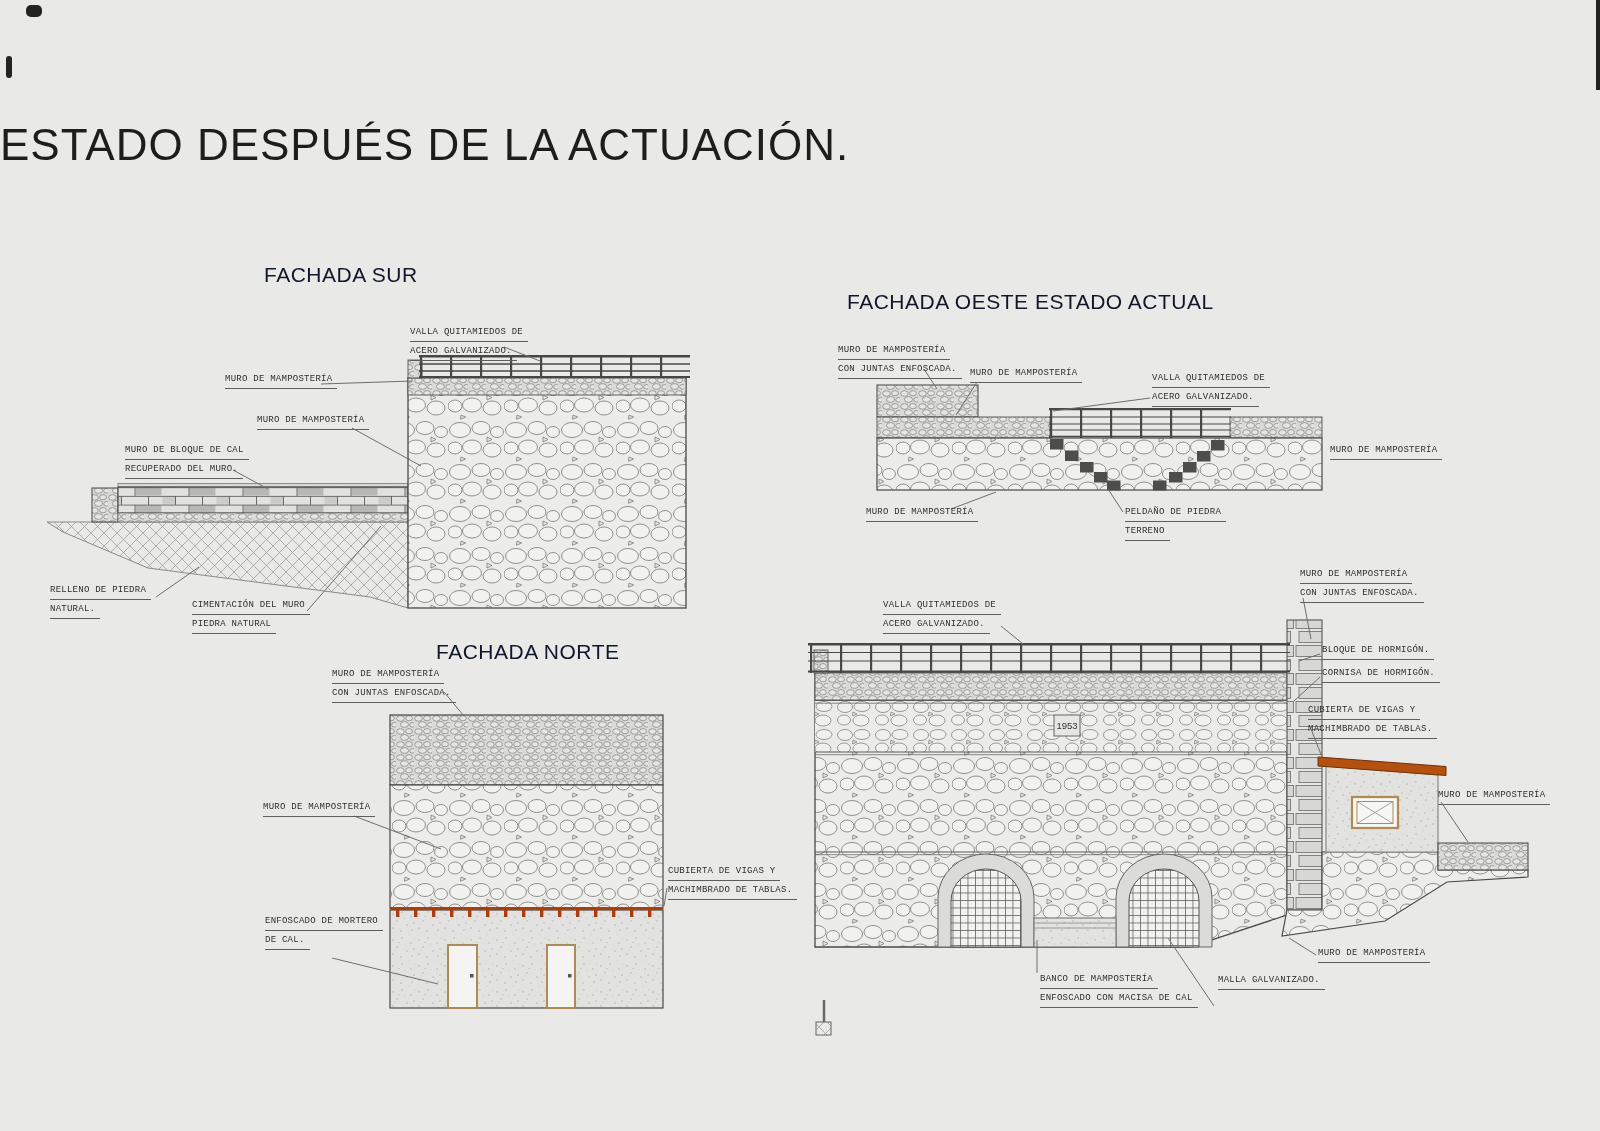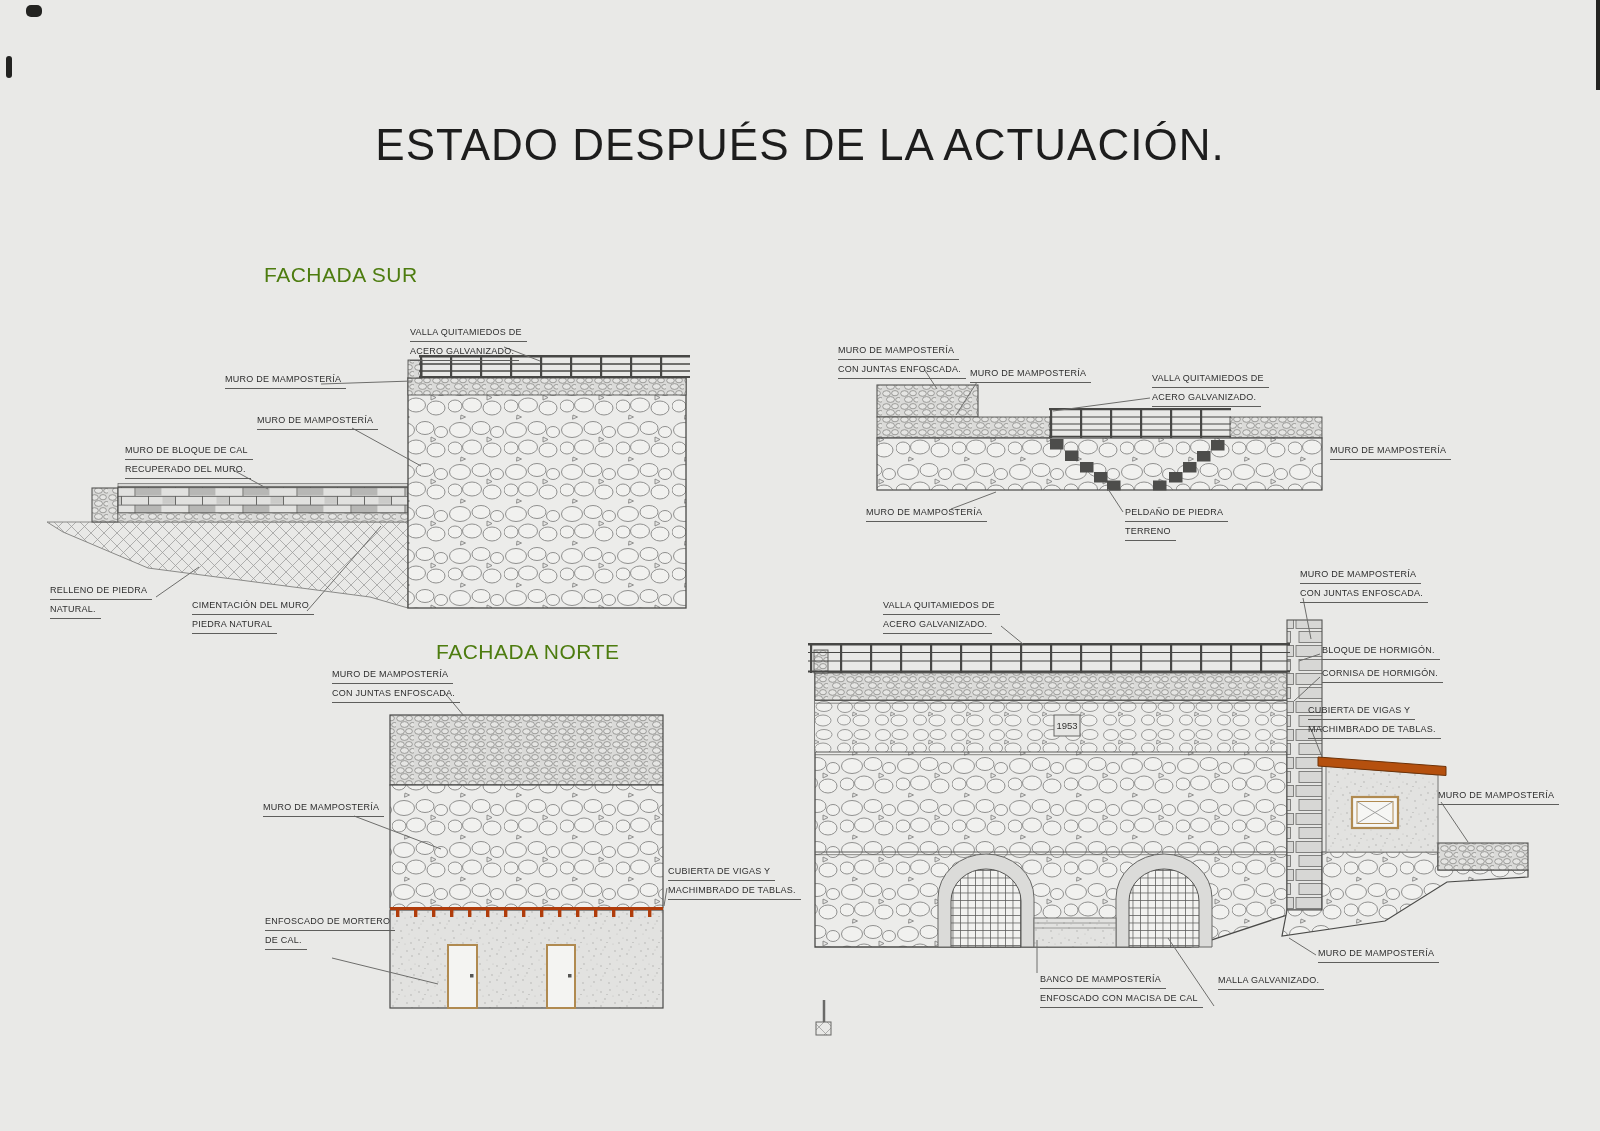--- a/index.html
+++ b/index.html
@@ -1,23 +1,23 @@
 <!DOCTYPE html>
 <html><head>
 <meta charset="utf-8">
 <style>
   html,body{margin:0;padding:0;background:#cfcfcd;}
   .sheet{position:relative;width:1600px;height:1131px;background:#e9e9e7;overflow:hidden;
          font-family:"Liberation Sans",sans-serif;}
   svg.drawing{position:absolute;left:0;top:0;}
-  .main-title{position:absolute;left:0;right:0;top:120px;text-align:center;font-size:44px;
+  .main-title{position:absolute;left:0;right:0;top:120px;text-align:left;font-size:44px;
               color:#1d1d1d;letter-spacing:1px;white-space:nowrap;}
-  .sec-title{position:absolute;font-size:21px;color:#4d7c0f;letter-spacing:0.5px;white-space:nowrap;}
+  .sec-title{position:absolute;font-size:21px;color:#0f172a;letter-spacing:0.5px;white-space:nowrap;}
   .lbl{position:absolute;font-size:9px;line-height:15px;color:#2e2e2e;letter-spacing:0.25px;white-space:nowrap;}
-  .lbl span{display:block;width:max-content;border-bottom:1px solid #5e5e5c;padding:0 5px 1px 0;margin-bottom:2px;}
+  .lbl span{display:block;width:max-content;border-bottom:1px solid #5e5e5c;padding:0 5px 1px 0;margin-bottom:2px;font-family:Liberation Mono, monospace;}
   .artifact{position:absolute;background:#232321;}
 </style>
 </head>
 <body>
 
 <div class="sheet">
 
 <svg class="drawing" width="1600" height="1131" viewBox="0 0 1600 1131">
   <defs>
     <pattern id="stoneL" patternUnits="userSpaceOnUse" width="56" height="42">
@@ -239,20 +239,21 @@
     <line x1="1311" y1="729" x2="1322" y2="757"></line>
     <line x1="1441" y1="802" x2="1468" y2="842"></line>
     <line x1="1316" y1="955" x2="1289" y2="938"></line>
     <line x1="1037" y1="940" x2="1037" y2="973"></line>
     <line x1="1214" y1="1006" x2="1168" y2="938"></line>
   </g>
 </svg>
 
 <div class="main-title">ESTADO DESPUÉS DE LA ACTUACIÓN.</div>
 <div class="sec-title" style="left:264px;top:263px">FACHADA SUR</div>
+<div class="sec-title" style="left:847px;top:290px">FACHADA OESTE ESTADO ACTUAL</div>
 <div class="sec-title" style="left:436px;top:640px">FACHADA NORTE</div>
 
 <div class="lbl" style="left:410px;top:325px">
   <span>VALLA QUITAMIEDOS DE</span>
   <span>ACERO GALVANIZADO.</span>
 </div>
 <div class="lbl" style="left:225px;top:372px">
   <span>MURO DE MAMPOSTERÍA</span>
 </div>
 <div class="lbl" style="left:257px;top:413px">

